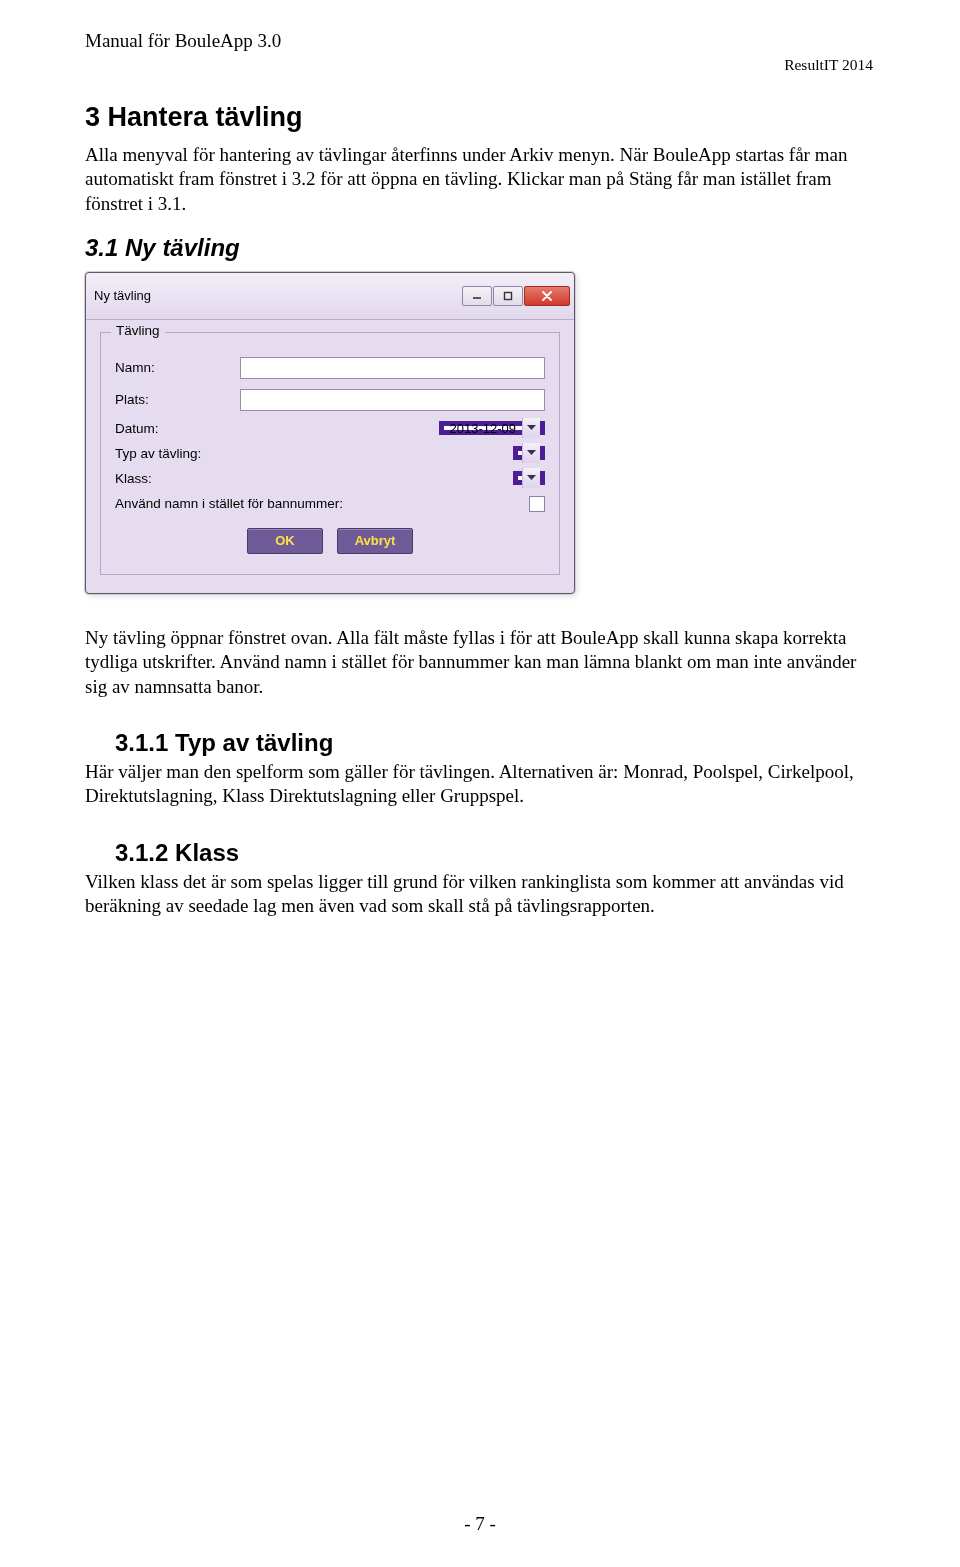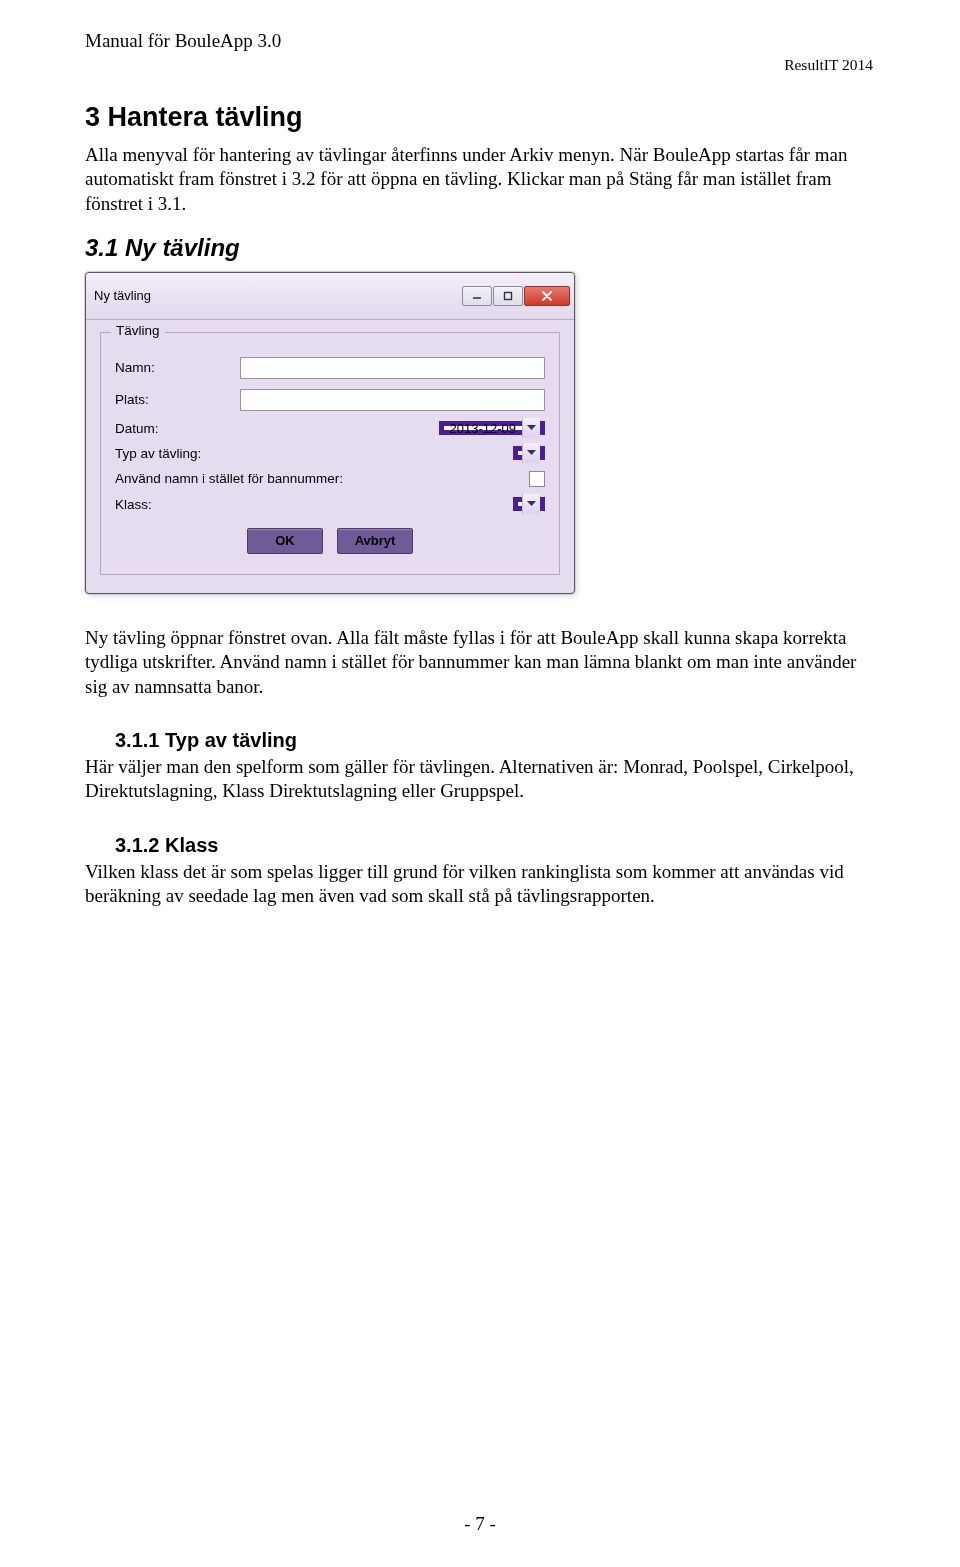--- a/index.html
+++ b/index.html
@@ -41,21 +41,21 @@
   }
   h2 {
     font-family: Arial, Helvetica, sans-serif;
     font-size: 24px;
     font-weight: bold;
     font-style: italic;
     margin: 4px 0 10px 0;
   }
   h3 {
     font-family: Arial, Helvetica, sans-serif;
-    font-size: 20px;
+    font-size: 24px;
     font-weight: bold;
     margin: 30px 0 3px 30px;
   }
   .page-number {
     position: absolute;
     bottom: 32px;
     left: 0;
     width: 100%;
     text-align: center;
     font-size: 19px;
@@ -170,21 +170,21 @@
     display: flex;
     justify-content: center;
     gap: 14px;
     margin-top: 16px;
   }
   .btn {
     min-width: 76px;
     height: 26px;
     border: 1px solid #4a3b6b;
     background: #6f5b97;
-    color: #000000;
+    color: #fde047;
     font-weight: bold;
     font-size: 13px;
     display: flex;
     align-items: center;
     justify-content: center;
     border-radius: 2px;
     box-shadow: inset 0 1px 0 rgba(255,255,255,0.25);
   }
 </style>
 </head>
@@ -258,40 +258,40 @@
               <span class="combo-btn">
                 <svg width="9" height="6" viewBox="0 0 9 6">
                     <path d="M0 0 L4.5 5 L9 0 Z" fill="#3a2f55"></path>
                   </svg>
               </span>
             </div>
           </div>
         </div>
 
         <div class="form-row">
-          <div class="form-label wide-label">Använd namn i stället för bannummer:</div>
-          <div style="flex:1; display:flex; justify-content:flex-end;">
-            <span class="checkbox"></span>
-          </div>
-        </div>
-
-        <div class="form-row">
           <div class="form-label">Klass:</div>
           <div style="flex:1; display:flex; justify-content:flex-end;">
             <div class="combo small">
               <span class="combo-text"></span>
               <span class="combo-btn">
                 <svg width="9" height="6" viewBox="0 0 9 6">
                     <path d="M0 0 L4.5 5 L9 0 Z" fill="#3a2f55"></path>
                   </svg>
               </span>
             </div>
           </div>
         </div>
 
+        <div class="form-row">
+          <div class="form-label wide-label">Använd namn i stället för bannummer:</div>
+          <div style="flex:1; display:flex; justify-content:flex-end;">
+            <span class="checkbox"></span>
+          </div>
+        </div>
+
         <div class="dialog-buttons">
           <div class="btn">OK</div>
           <div class="btn">Avbryt</div>
         </div>
       </div>
     </div>
   </div>
 
   <p class="body-text">Ny tävling öppnar fönstret ovan. Alla fält måste fyllas i för att BouleApp skall kunna skapa korrekta tydliga utskrifter. Använd namn i stället för bannummer kan man lämna blankt om man inte använder sig av namnsatta banor.</p>
 

